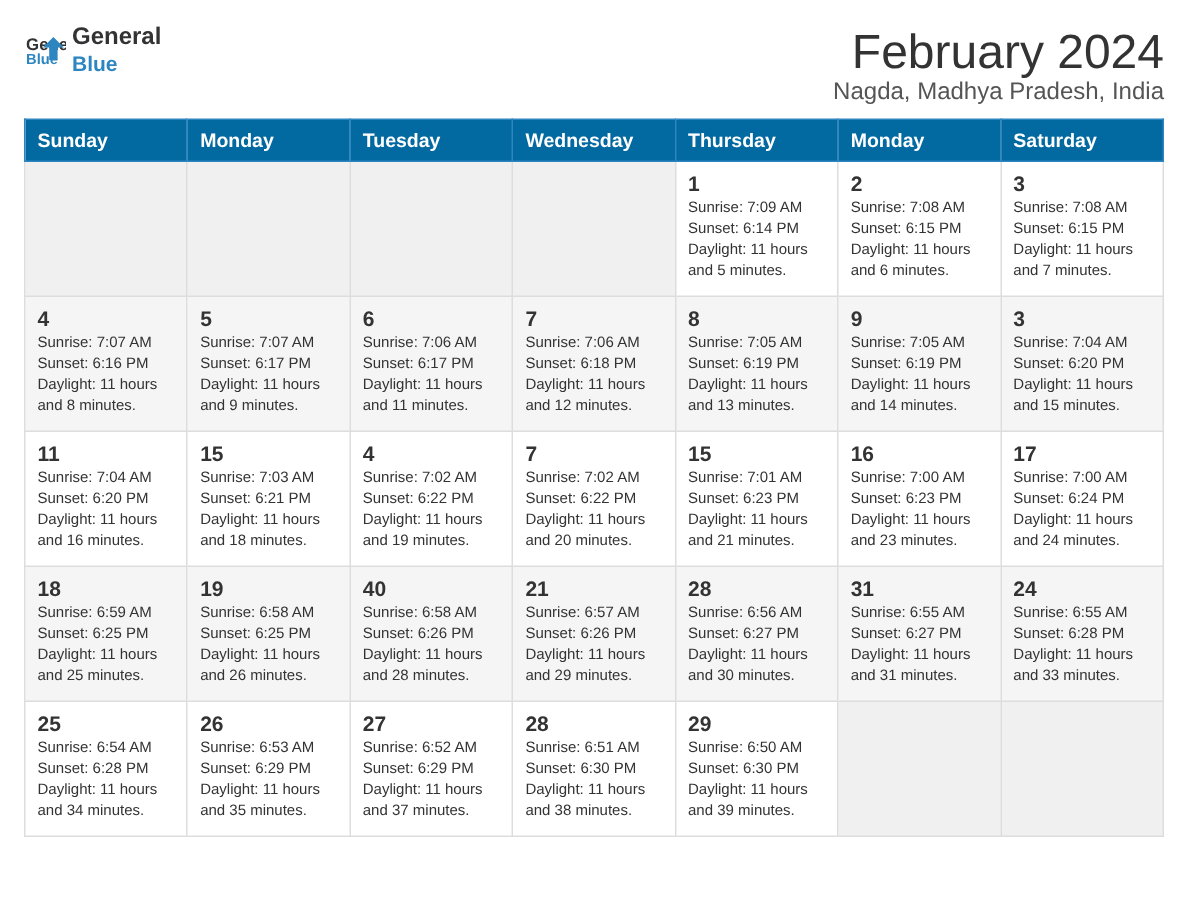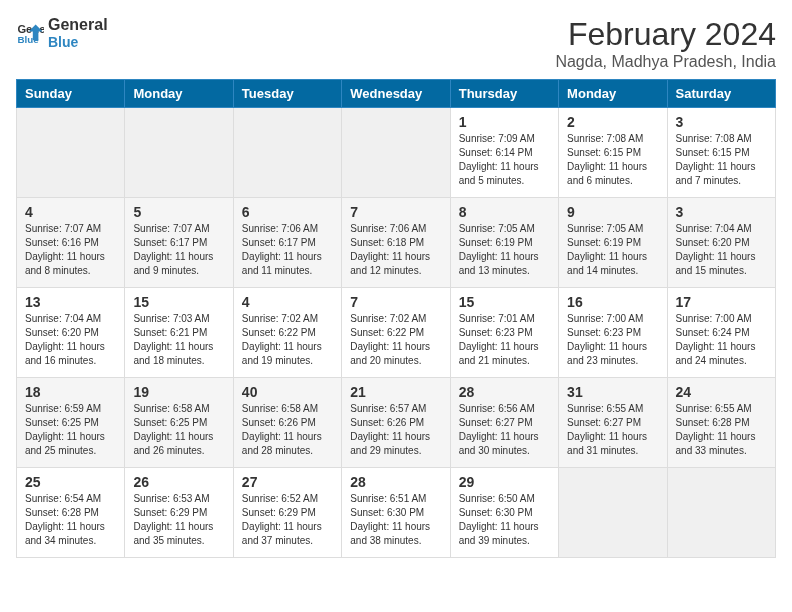--- a/index.html
+++ b/index.html
@@ -160,21 +160,21 @@
           <span class="day-number">9</span>
           <div class="day-info">Sunrise: 7:05 AM<br>Sunset: 6:19 PM<br>Daylight: 11 hours and 14 minutes.</div>
         </td>
         <td>
           <span class="day-number">3</span>
           <div class="day-info">Sunrise: 7:04 AM<br>Sunset: 6:20 PM<br>Daylight: 11 hours and 15 minutes.</div>
         </td>
       </tr>
       <tr>
         <td>
-          <span class="day-number">13</span>
+          <span class="day-number">11</span>
           <div class="day-info">Sunrise: 7:04 AM<br>Sunset: 6:20 PM<br>Daylight: 11 hours and 16 minutes.</div>
         </td>
         <td>
           <span class="day-number">15</span>
           <div class="day-info">Sunrise: 7:03 AM<br>Sunset: 6:21 PM<br>Daylight: 11 hours and 18 minutes.</div>
         </td>
         <td>
           <span class="day-number">4</span>
           <div class="day-info">Sunrise: 7:02 AM<br>Sunset: 6:22 PM<br>Daylight: 11 hours and 19 minutes.</div>
         </td>

